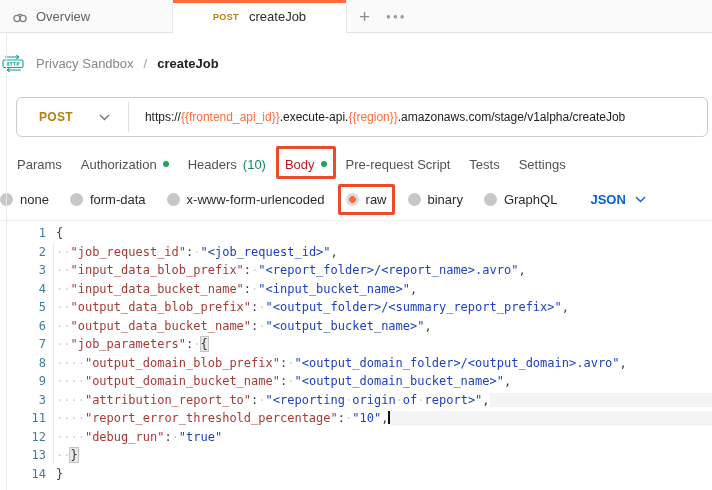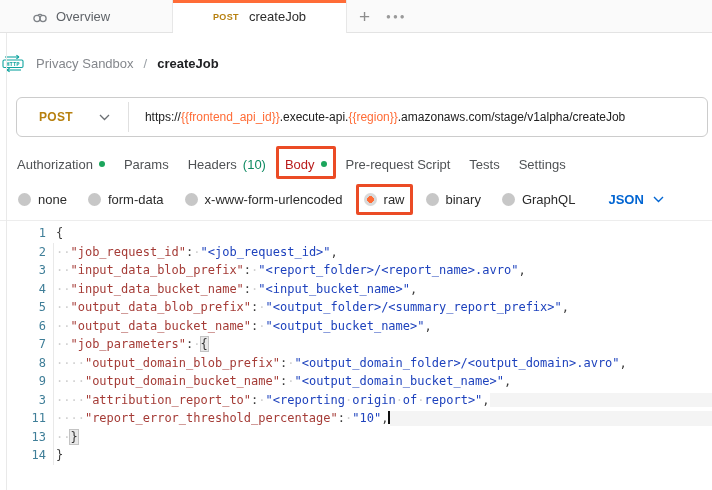--- a/index.html
+++ b/index.html
@@ -4,21 +4,21 @@
 <style>
   html,body{margin:0;padding:0;background:#fff;}
   .app{position:relative;width:712px;height:490px;background:#fff;overflow:hidden;
        font-family:"Liberation Sans",sans-serif;color:#212121;}
 
   
   .tab-strip{position:relative;height:33px;background:#fafafa;display:flex;align-items:stretch;}
   .tab-strip::after{content:'';position:absolute;left:0;right:0;bottom:0;height:1px;background:#e3e3e3;}
   .tab{box-sizing:border-box;display:flex;align-items:center;gap:8px;font-size:13px;color:#5f6368;
        border-right:1px solid #e7e7e7;cursor:default;}
-  .tab.overview{width:173px;padding-left:32px;}
+  .tab.overview{width:173px;padding-left:12px;}
   .tab.active{position:relative;z-index:2;width:174px;background:#fff;justify-content:center;color:#2b2b2b;}
   .tab.active::before{content:'';position:absolute;top:0;left:0;right:0;height:3px;background:var(--accent_orange);}
   .tab .method{font-size:9px;font-weight:bold;letter-spacing:.4px;color:var(--method_gold);margin-right:2px;}
   .tab-actions{display:flex;align-items:center;gap:16px;padding-left:12px;}
   .plus-btn{font-size:19px;font-weight:300;color:#8d8d8d;line-height:1;}
   .more-btn{font-size:8px;letter-spacing:2px;color:#9a9a9a;}
 
   
   .breadcrumb{margin-top:8px;height:44px;display:flex;align-items:center;gap:10px;font-size:13px;}
   .crumb-collection{color:#84878c;}
@@ -38,21 +38,21 @@
   .req-tabs{margin-top:10px;height:34px;display:flex;align-items:center;gap:19px;padding-left:17px;font-size:13px;color:#4f5255;}
   .req-tab{position:relative;display:flex;align-items:center;gap:6px;height:100%;}
   .req-tab.active{color:#b91c1c;}
   .req-tab.active::after{content:'';position:absolute;left:0;right:0;bottom:3px;height:2px;background:var(--accent_orange);}
   .req-tab .count{color:var(--count_green);}
   .dot{width:6px;height:6px;border-radius:50%;background:var(--green_dot);}
   .ann-box{position:absolute;border:3px solid var(--annotation_red);border-radius:2px;pointer-events:none;z-index:5;}
   .req-tab .ann-box{left:-9px;right:-9px;top:-1px;bottom:2px;}
 
   
-  .body-type-row{height:36px;display:flex;align-items:center;gap:21px;padding-left:18px;font-size:13px;color:#2b2b2b;}
+  .body-type-row{height:36px;display:flex;align-items:center;gap:21px;font-size:13px;color:#2b2b2b;}
   .bt-option{position:relative;display:flex;align-items:center;gap:7px;}
   .radio{width:13px;height:13px;border-radius:50%;background:#c7c7c7;}
   .bt-option.selected .radio{background:radial-gradient(circle,var(--accent_orange) 0 3.4px,#d9d9d9 3.5px);}
   .bt-option .ann-box{left:-8px;right:-8px;top:-8px;bottom:-8px;}
   .lang-select{display:flex;align-items:center;gap:9px;margin-left:12px;color:var(--link_blue);font-weight:bold;}
 
   
   .editor{position:relative;margin-top:3px;border-top:1px solid #ededed;padding-top:3px;
           font-family:"DejaVu Sans Mono",monospace;font-size:12px;}
   .indent-guide{position:absolute;left:53px;top:21.5px;height:222px;width:1px;background:#e9e9e9;}
@@ -120,25 +120,25 @@
       <svg width="11" height="7" viewBox="0 0 11 7" fill="none" stroke="#6b6f73" stroke-width="1.3">
           <path d="M1 1 L5.5 5.5 L10 1"></path>
         </svg>
     </div>
     <div class="url-divider"></div>
     <div class="url-input" id="url-input"><span class="urlseg">https://</span><span class="urlseg var">{{frontend_api_id}}</span><span class="urlseg">.execute-api.</span><span class="urlseg var">{{region}}</span><span class="urlseg">.amazonaws.com/stage/v1alpha/createJob</span></div>
   </div>
 
   <div class="req-tabs" id="req-tabs">
       <div class="req-tab">
+        <span class="lbl">Params</span>
+      </div>
+      <div class="req-tab">
         <span class="lbl">Authorization</span>
         <span class="dot"></span>
-      </div>
-      <div class="req-tab">
-        <span class="lbl">Params</span>
       </div>
       <div class="req-tab">
         <span class="lbl">Headers</span>
         <span class="count">(10)</span>
       </div>
       <div class="req-tab active">
         <span class="lbl">Body</span>
         <span class="dot"></span>
         <div class="ann-box"></div>
       </div>
@@ -240,20 +240,25 @@
         <span class="ln">3</span>
         <div class="code"><span class="seg seg-ws"><span class="wsdot">····</span></span><span class="seg seg-key">"attribution_report_to"</span><span class="seg seg-pun">:<span class="wsdot">·</span></span><span class="seg seg-val">"&lt;reporting<span class="wsdot">·</span>origin<span class="wsdot">·</span>of<span class="wsdot">·</span>report&gt;"</span><span class="seg seg-pun">,</span></div>
         <div class="fill"></div>
       </div>
       <div class="code-row tail">
         <span class="ln">11</span>
         <div class="code"><span class="seg seg-ws"><span class="wsdot">····</span></span><span class="seg seg-key">"report_error_threshold_percentage"</span><span class="seg seg-pun">:<span class="wsdot">·</span></span><span class="seg seg-val">"10"</span><span class="seg seg-pun">,</span><span class="caret"></span></div>
         <div class="fill"></div>
       </div>
       <div class="code-row">
+        <span class="ln">12</span>
+        <div class="code"><span class="seg seg-ws"><span class="wsdot">····</span></span><span class="seg seg-key">"debug_run"</span><span class="seg seg-pun">:<span class="wsdot">·</span></span><span class="seg seg-val">"true"</span></div>
+        <div class="fill"></div>
+      </div>
+      <div class="code-row">
         <span class="ln">13</span>
         <div class="code"><span class="seg seg-ws"><span class="wsdot">··</span></span><span class="seg seg-bm">}</span></div>
         <div class="fill"></div>
       </div>
       <div class="code-row">
         <span class="ln">14</span>
         <div class="code"><span class="seg seg-pun">}</span></div>
         <div class="fill"></div>
       </div>
     </div>

